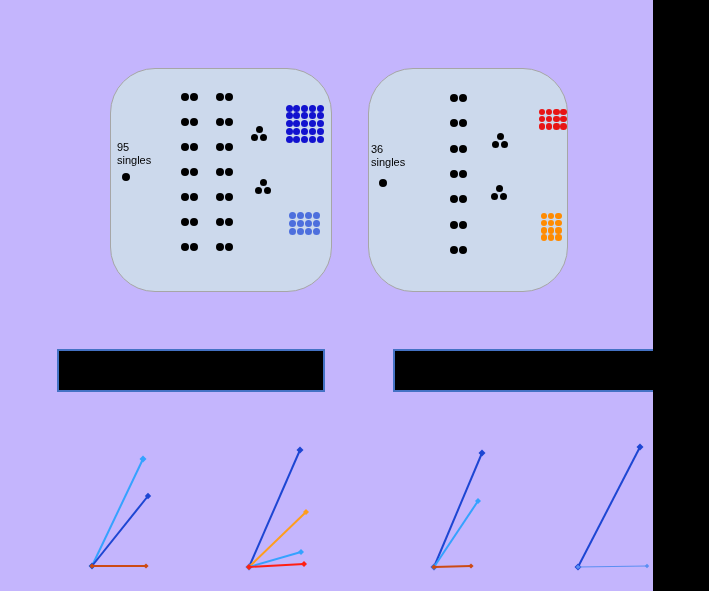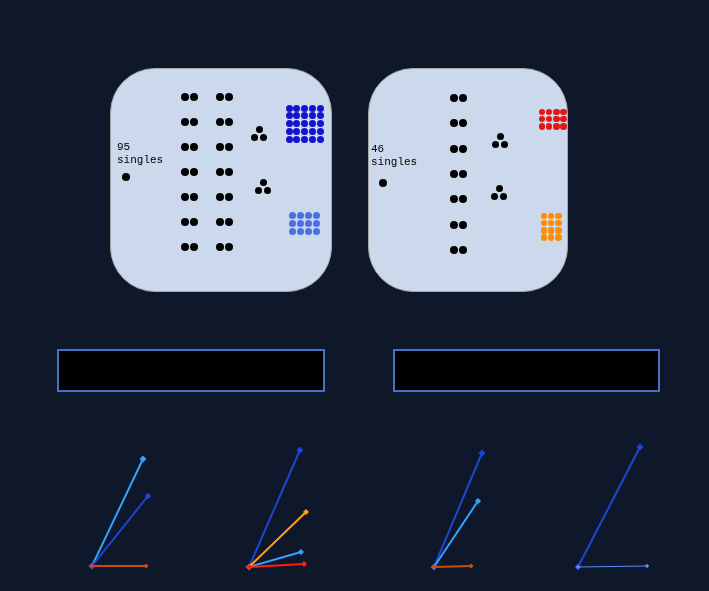--- a/index.html
+++ b/index.html
@@ -2,25 +2,25 @@
 <html><head>
 <meta charset="utf-8">
 <style>
   html, body {
     margin: 0;
     padding: 0;
     background: #000;
   }
   .canvas {
     position: relative;
-    width: 709px;
+    width: 653px;
     height: 591px;
-    background: #0f172a;
+    background: #c4b5fd;
     overflow: hidden;
-    font-family: Liberation Mono, monospace;
+    font-family: Liberation Sans, sans-serif;
   }
   .panel {
     position: absolute;
     box-sizing: border-box;
     border: 1.5px solid #a6a6a6;
   }
   .panel-label {
     position: absolute;
     color: #000;
     font-size: 11px;
@@ -119,21 +119,21 @@
       <div class="dot" style="left: 193.5px; top: 150.5px; width: 7px; height: 7px; background: rgb(77, 111, 221);"></div>
       <div class="dot" style="left: 201.5px; top: 150.5px; width: 7px; height: 7px; background: rgb(77, 111, 221);"></div>
       <div class="dot" style="left: 177.5px; top: 158.5px; width: 7px; height: 7px; background: rgb(77, 111, 221);"></div>
       <div class="dot" style="left: 185.5px; top: 158.5px; width: 7px; height: 7px; background: rgb(77, 111, 221);"></div>
       <div class="dot" style="left: 193.5px; top: 158.5px; width: 7px; height: 7px; background: rgb(77, 111, 221);"></div>
       <div class="dot" style="left: 201.5px; top: 158.5px; width: 7px; height: 7px; background: rgb(77, 111, 221);"></div>
     </div>
 
   <div class="panel" id="panel-1" style="left: 368px; top: 68px; width: 200px; height: 224px; background: rgb(204, 217, 236); border-color: rgb(166, 166, 166); border-radius: 45px;">
     <div class="panel-label" id="panel-1-label" style="left: 2px; top: 74px;">
-      <div>46</div>
+      <div>36</div>
       <div>singles</div>
     </div>
   <div class="dot" style="left: 10px; top: 110px; width: 8px; height: 8px; background: rgb(0, 0, 0);"></div>
       <div class="dot" style="left: 80.5px; top: 25px; width: 8px; height: 8px; background: rgb(0, 0, 0);"></div>
       <div class="dot" style="left: 89.5px; top: 25px; width: 8px; height: 8px; background: rgb(0, 0, 0);"></div>
       <div class="dot" style="left: 80.5px; top: 50px; width: 8px; height: 8px; background: rgb(0, 0, 0);"></div>
       <div class="dot" style="left: 89.5px; top: 50px; width: 8px; height: 8px; background: rgb(0, 0, 0);"></div>
       <div class="dot" style="left: 80.5px; top: 76px; width: 8px; height: 8px; background: rgb(0, 0, 0);"></div>
       <div class="dot" style="left: 89.5px; top: 76px; width: 8px; height: 8px; background: rgb(0, 0, 0);"></div>
       <div class="dot" style="left: 80.5px; top: 101px; width: 8px; height: 8px; background: rgb(0, 0, 0);"></div>

